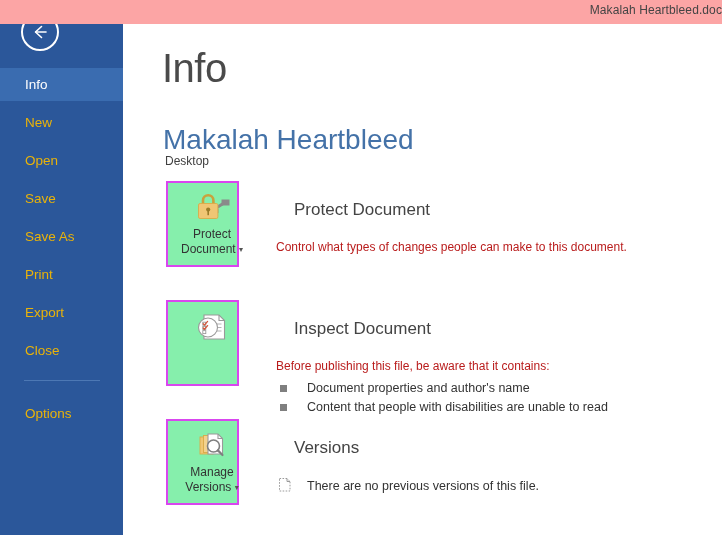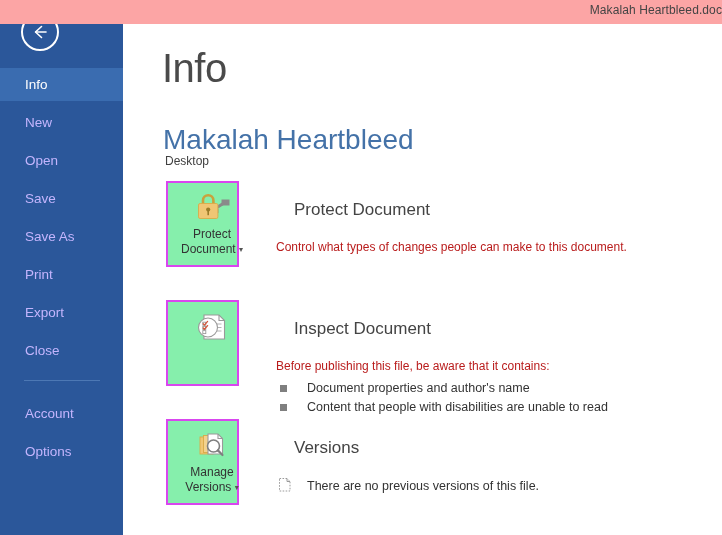--- a/index.html
+++ b/index.html
@@ -62,21 +62,21 @@
     position: absolute;
     left: 0;
     top: 68px;
     width: 123px;
   }
   .nav-item {
     position: relative;
     height: 33px;
     line-height: 33px;
     padding-left: 25px;
-    color: #c4b5fd;
+    color: #eab308;
     font-size: 13.5px;
     cursor: pointer;
     box-sizing: border-box;
     margin-bottom: 5px;
   }
   .nav-item.active {
     background: #3a6cb0;
     color: #ffffff;
   }
   .nav-divider {
@@ -256,23 +256,20 @@
     </div>
     <div class="nav-item">
       <span>Export</span>
     </div>
     <div class="nav-item">
       <span>Close</span>
     </div>
 
     <div class="nav-divider"></div>
 
-    <div class="nav-item">
-      <span>Account</span>
-    </div>
     <div class="nav-item">
       <span>Options</span>
     </div>
   </div>
 </div>
 
 <div class="main">
 
   <div class="page-title">Info</div>
   <div class="doc-name">Makalah Heartbleed</div>

